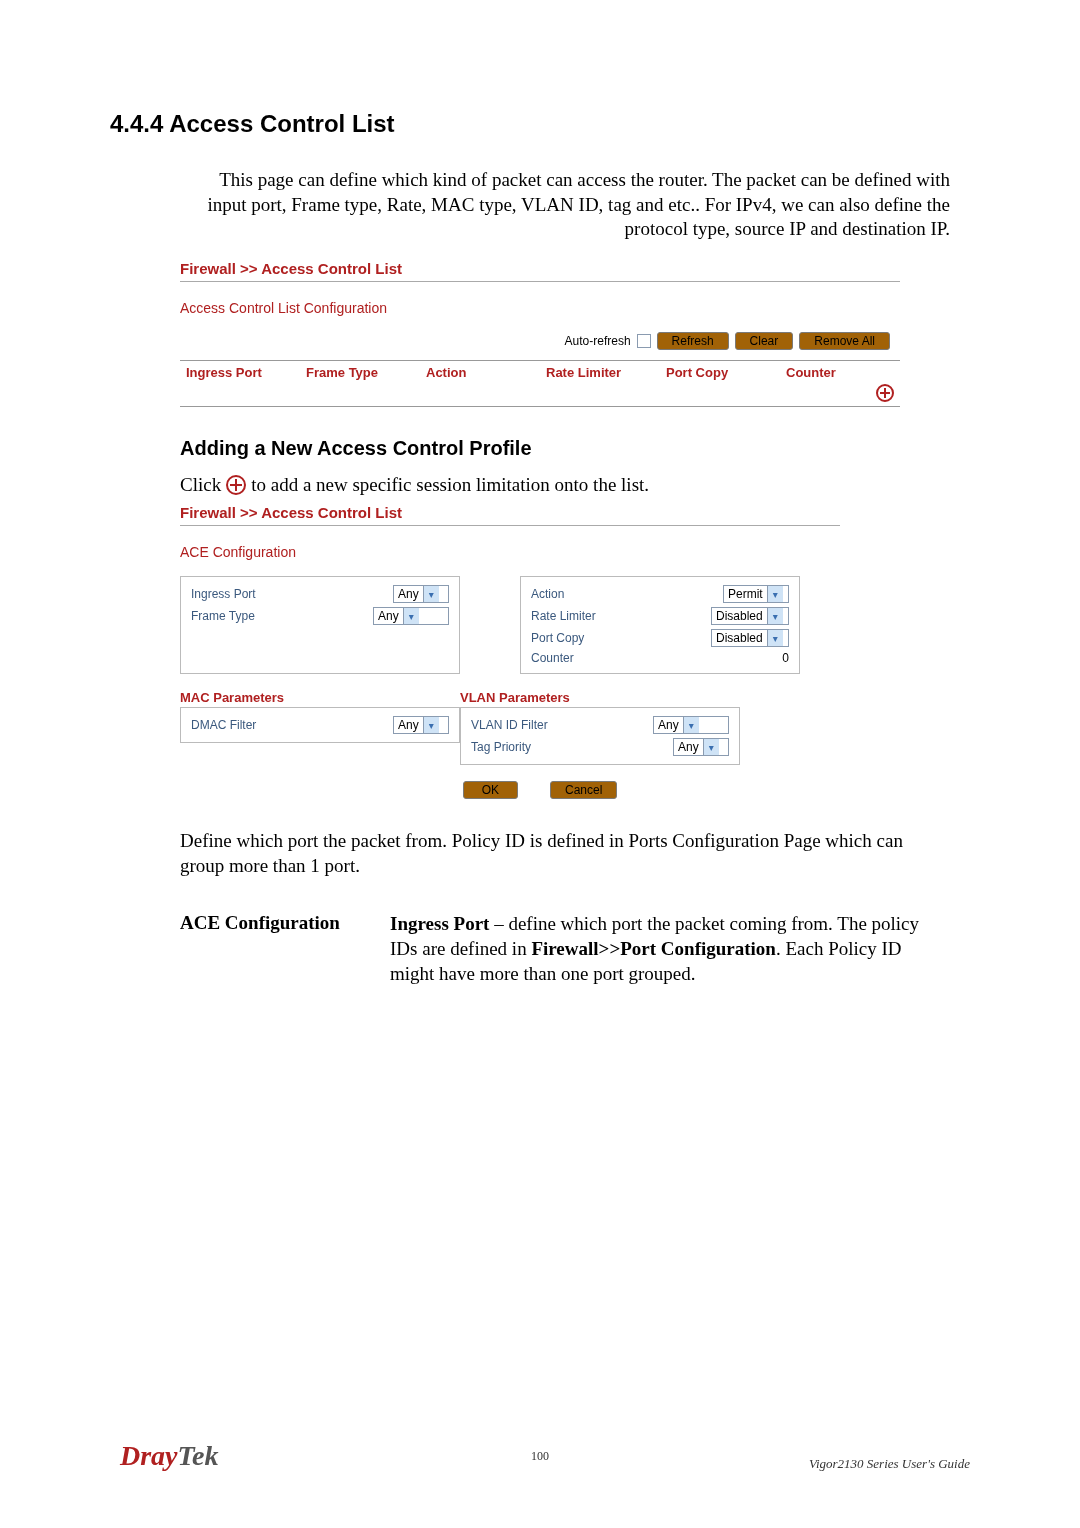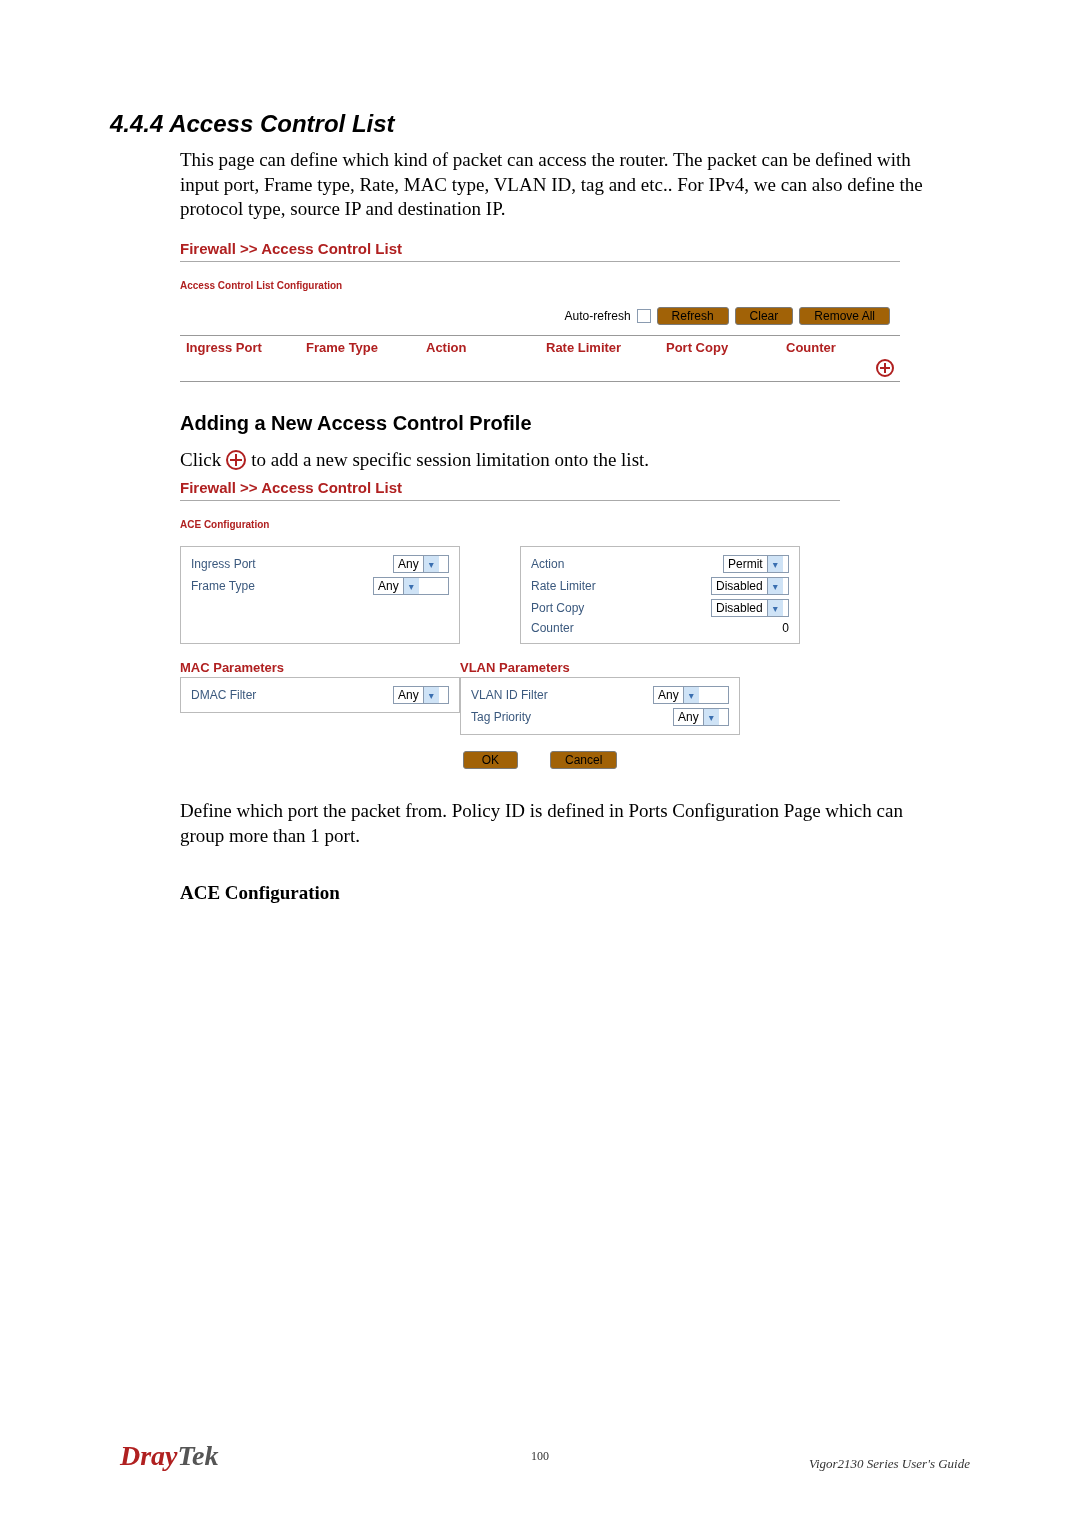--- a/index.html
+++ b/index.html
@@ -10,50 +10,50 @@
     font-family: "Times New Roman", Times, serif;
     font-size: 19px;
     color: #000;
     position: relative;
     padding: 110px 110px 0 120px;
   }
   .section-title {
     font-family: Arial, Helvetica, sans-serif;
     font-weight: bold;
     font-size: 24px;
-    margin-bottom: 10px;
+    margin-bottom: 30px;
     margin-left: -10px;
-    font-style: italic;
   }
   .intro-text {
     margin-left: 60px;
     margin-right: 20px;
     line-height: 1.3;
     margin-bottom: 18px;
+    text-align: right;
   }
   .ui-block {
     margin-left: 60px;
     margin-bottom: 30px;
     font-family: Verdana, Arial, sans-serif;
     font-size: 13px;
     color: #333;
   }
   .ui-breadcrumb {
     color: #b02020;
     font-size: 15px;
     font-weight: bold;
     border-bottom: 1px solid #aaa;
     padding-bottom: 4px;
     margin-bottom: 18px;
     width: 720px;
   }
   .ui-subtitle {
     color: #b02020;
-    font-weight: bold;
-    font-size: 10px;
+    font-weight: normal;
+    font-size: 14px;
     margin-bottom: 16px;
   }
   .toolbar-row {
     width: 710px;
     margin-bottom: 10px;
     display: flex;
     justify-content: flex-end;
     align-items: center;
     gap: 6px;
   }
@@ -407,20 +407,23 @@
   <div class="button-row">
     <button class="ui-button" style="padding:1px 18px">OK</button>
     <button class="ui-button">Cancel</button>
   </div>
 </div>
 
 <p class="para">Define which port the packet from. Policy ID is defined in Ports Configuration Page which can group more than 1 port.</p>
 
 <div class="def-row">
   <div class="def-term">ACE Configuration</div>
+  <div class="def-body">
+    <b>Ingress Port</b><span> – define which port the packet coming from. The policy IDs are defined in </span><b>Firewall&gt;&gt;Port Configuration</b><span>. Each Policy ID might have more than one port grouped.</span>
+  </div>
 </div>
 
 <div class="page-num">100</div>
 <div class="footer">
   <div class="logo">
     <span class="dray">Dray</span><span class="tek">Tek</span>
   </div>
   <div class="guide">Vigor2130  Series  User's  Guide</div>
 </div>
 

